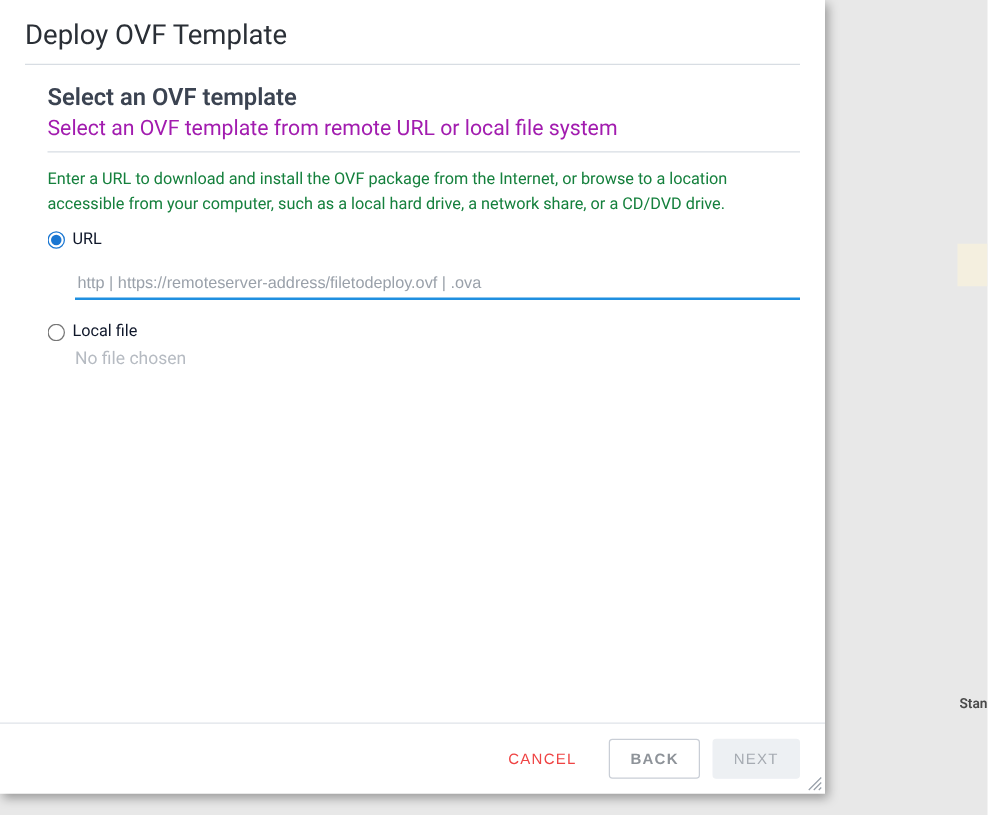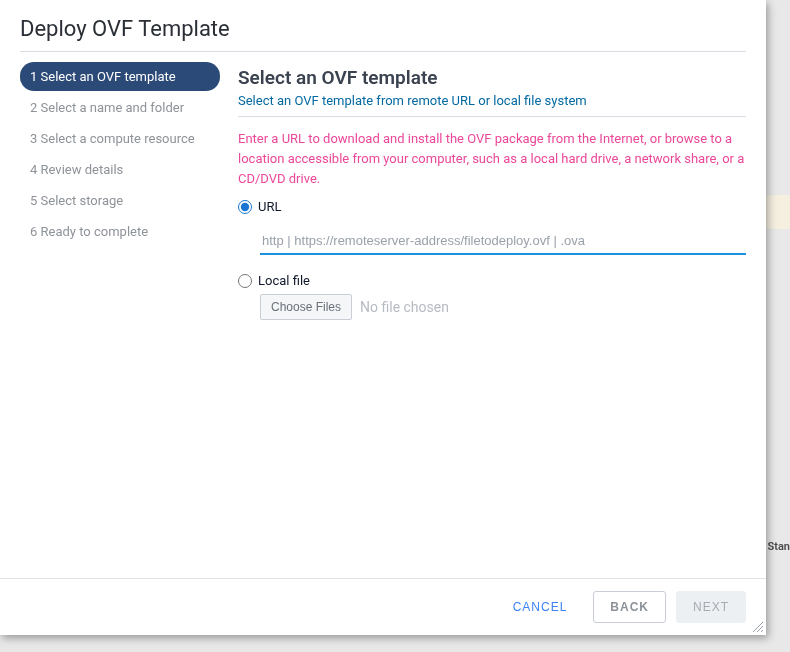--- a/index.html
+++ b/index.html
@@ -9,21 +9,21 @@
       color: #3b4351;
       background: #e8e8e8;
       width: 790px;
       height: 652px;
       position: relative;
       overflow: hidden;
     }
     .dialog {
       position: absolute;
       top: 0; left: 0;
-      width: 766px;
+      width: 660px;
       height: 635px;
       background: #fff;
       box-shadow: 2px 3px 8px rgba(0,0,0,0.35);
       display: flex;
       flex-direction: column;
     }
     .dialog-header {
       padding: 16px 20px 10px 20px;
     }
     .dialog-title {
@@ -65,32 +65,32 @@
       padding-top: 4px;
       overflow: hidden;
     }
     .section-title {
       font-size: 19px;
       font-weight: 600;
       color: #3b4351;
       margin-bottom: 4px;
     }
     .section-sub {
-      font-size: 13px;
-      color: #0369a1;
+      font-size: 17px;
+      color: #a21caf;
       margin-bottom: 8px;
     }
     .main-hr {
       height: 1px;
       background: #d8dde3;
       margin-bottom: 12px;
     }
     .desc {
       font-size: 13px;
-      color: #ec4899;
+      color: #15803d;
       line-height: 1.55;
       margin-bottom: 10px;
     }
     .radio-row {
       display: flex;
       align-items: center;
       margin-bottom: 6px;
     }
     .radio-row input[type=radio] {
       accent-color: #1976d2;
@@ -151,21 +151,21 @@
       font-size: 12px;
       letter-spacing: 1px;
       padding: 8px 16px;
       border-radius: 3px;
       cursor: pointer;
       border: 1px solid transparent;
       background: transparent;
       text-transform: uppercase;
     }
     .btn-cancel {
-      color: #3b82f6;
+      color: #ef4444;
       border: none;
       background: transparent;
     }
     .btn-back {
       color: #8e9399;
       border: 1px solid #c9ced6;
       background: #fff;
       font-weight: bold;
     }
     .btn-next {
@@ -193,58 +193,49 @@
       right: 0;
       font-size: 11px;
       color: #4a4a4a;
       font-weight: 600;
     }
   </style>
 </head>
 <body>
 
 <div class="bg-strip" style="top:195px;height:34px;"></div>
-<span class="bg-tag" style="top:540px;">Stan</span>
+<span class="bg-tag" style="top:556px;">Stan</span>
 
 <div class="dialog">
   <div class="dialog-header">
     <div class="dialog-title">Deploy OVF Template</div>
   </div>
   <div class="hr"></div>
 
   <div class="content">
-    <div class="steps">
-      <div class="step active">1 Select an OVF template</div>
-      <div class="step">2 Select a name and folder</div>
-      <div class="step">3 Select a compute resource</div>
-      <div class="step">4 Review details</div>
-      <div class="step">5 Select storage</div>
-      <div class="step">6 Ready to complete</div>
-    </div>
 
     <div class="main">
       <div class="section-title">Select an OVF template</div>
       <div class="section-sub">Select an OVF template from remote URL or local file system</div>
       <div class="main-hr"></div>
       <div class="desc">Enter a URL to download and install the OVF package from the Internet, or browse to a location accessible from your computer, such as a local hard drive, a network share, or a CD/DVD drive.</div>
 
       <div class="radio-row">
         <input type="radio" name="src" checked="" style="">
         <span class="radio-label">URL</span>
       </div>
       <div class="url-input">
         <input type="text" placeholder="http | https://remoteserver-address/filetodeploy.ovf | .ova" style="">
       </div>
 
       <div class="radio-row">
         <input type="radio" name="src" style="">
         <span class="radio-label">Local file</span>
       </div>
       <div class="file-row">
-        <button class="choose-btn" disabled="">Choose Files</button>
         <span class="no-file">No file chosen</span>
       </div>
     </div>
   </div>
 
   <div class="footer">
     <button class="btn btn-cancel">CANCEL</button>
     <button class="btn btn-back" disabled="">BACK</button>
     <button class="btn btn-next" disabled="">NEXT</button>
   </div>

